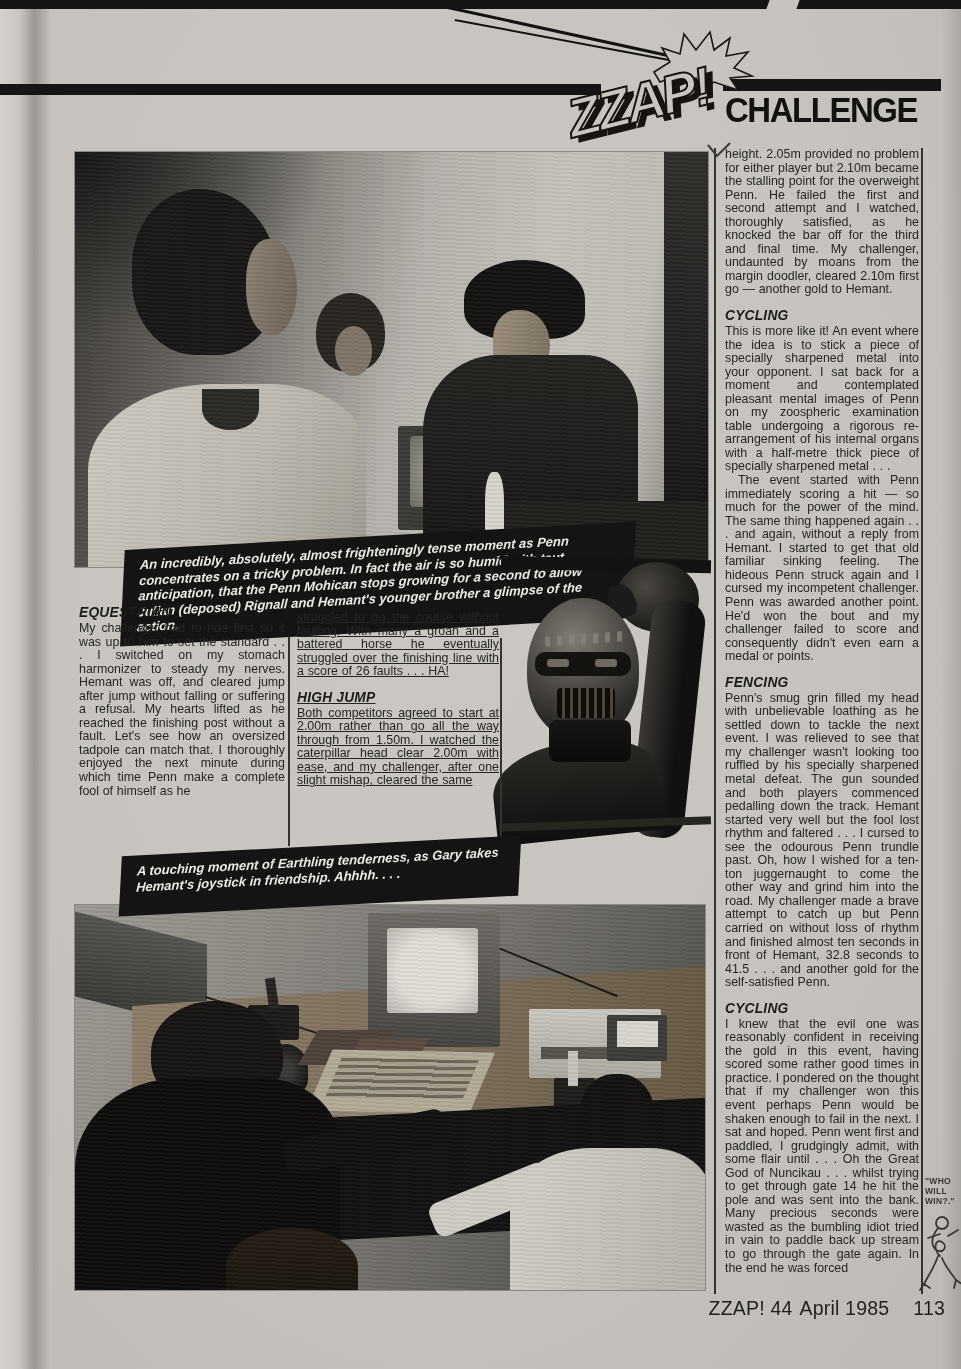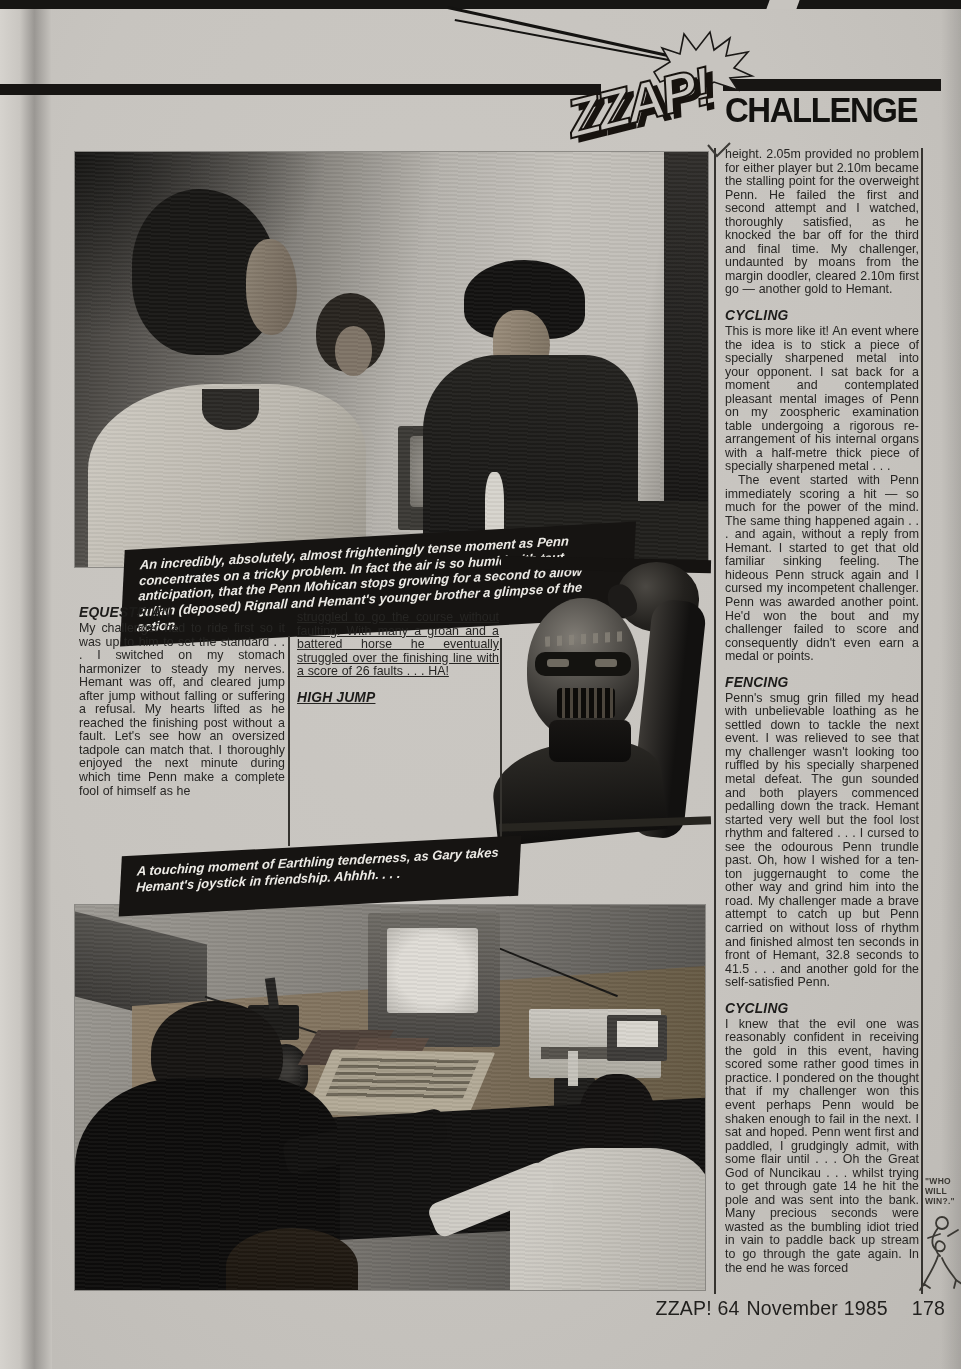--- a/index.html
+++ b/index.html
@@ -278,20 +278,21 @@
   </svg>
 
   <div class="col col-left">
     <h3 class="first">EQUESTRIAN</h3>
     <p>My challenger had to ride first so it was up to him to set the standard . . . I switched on my stomach harmonizer to steady my nerves. Hemant was off, and cleared jump after jump without falling or suffering a refusal. My hearts lifted as he reached the finishing post without a fault. Let's see how an oversized tadpole can match that. I thoroughly enjoyed the next minute during which time Penn make a complete fool of himself as he</p>
   </div>
 
   <div class="col col-mid">
     <p>struggled to go the course without faulting. With many a groan and a battered horse he eventually struggled over the finishing line with a score of 26 faults . . . HA!</p>
     <h3>HIGH JUMP</h3>
+    <p>Both competitors agreed to start at 2.00m rather than go all the way through from 1.50m. I watched the caterpillar head clear 2.00m with ease, and my challenger, after one slight mishap, cleared the same</p>
   </div>
 
   <div class="col col-right">
     <p>height. 2.05m provided no problem for either player but 2.10m became the stalling point for the overweight Penn. He failed the first and second attempt and I watched, thoroughly satisfied, as he knocked the bar off for the third and final time. My challenger, undaunted by moans from the margin doodler, cleared 2.10m first go — another gold to Hemant.</p>
     <h3>CYCLING</h3>
     <p>This is more like it! An event where the idea is to stick a piece of specially sharpened metal into your opponent. I sat back for a moment and contemplated pleasant mental images of Penn on my zoospheric examination table undergoing a rigorous re-arrangement of his internal organs with a half-metre thick piece of specially sharpened metal . . .</p>
     <p class="indent">The event started with Penn immediately scoring a hit — so much for the power of the mind. The same thing happened again . . . and again, without a reply from Hemant. I started to get that old familiar sinking feeling. The hideous Penn struck again and I cursed my incompetent challenger. Penn was awarded another point. He'd won the bout and my challenger failed to score and consequently didn't even earn a medal or points.</p>
     <h3>FENCING</h3>
     <p>Penn's smug grin filled my head with unbelievable loathing as he settled down to tackle the next event. I was relieved to see that my challenger wasn't looking too ruffled by his specially sharpened metal defeat. The gun sounded and both players commenced pedalling down the track. Hemant started very well but the fool lost rhythm and faltered . . . I cursed to see the odourous Penn trundle past. Oh, how I wished for a ten-ton juggernaught to come the other way and grind him into the road. My challenger made a brave attempt to catch up but Penn carried on without loss of rhythm and finished almost ten seconds in front of Hemant, 32.8 seconds to 41.5 . . . and another gold for the self-satisfied Penn.</p>
     <h3>CYCLING</h3>
@@ -343,15 +344,15 @@
       <path d="M10 24 L22 20"></path>
       <path d="M30 22 L40 16"></path>
       <path d="M20 42 C16 54 10 62 6 70"></path>
       <path d="M24 44 C28 54 34 60 38 66"></path>
       <path d="M6 70 L2 76 M6 70 L12 74"></path>
       <path d="M38 66 L44 70 M38 66 L36 74"></path>
     </g>
   </svg>
 
   <div class="footer">
-    <span>ZZAP! 64</span><span class="gap-sm"></span><span>November 1985</span><span class="gap-lg"></span><span>178</span>
+    <span>ZZAP! 44</span><span class="gap-sm"></span><span>April 1985</span><span class="gap-lg"></span><span>113</span>
   </div>
 </div>
 
 </body></html>

